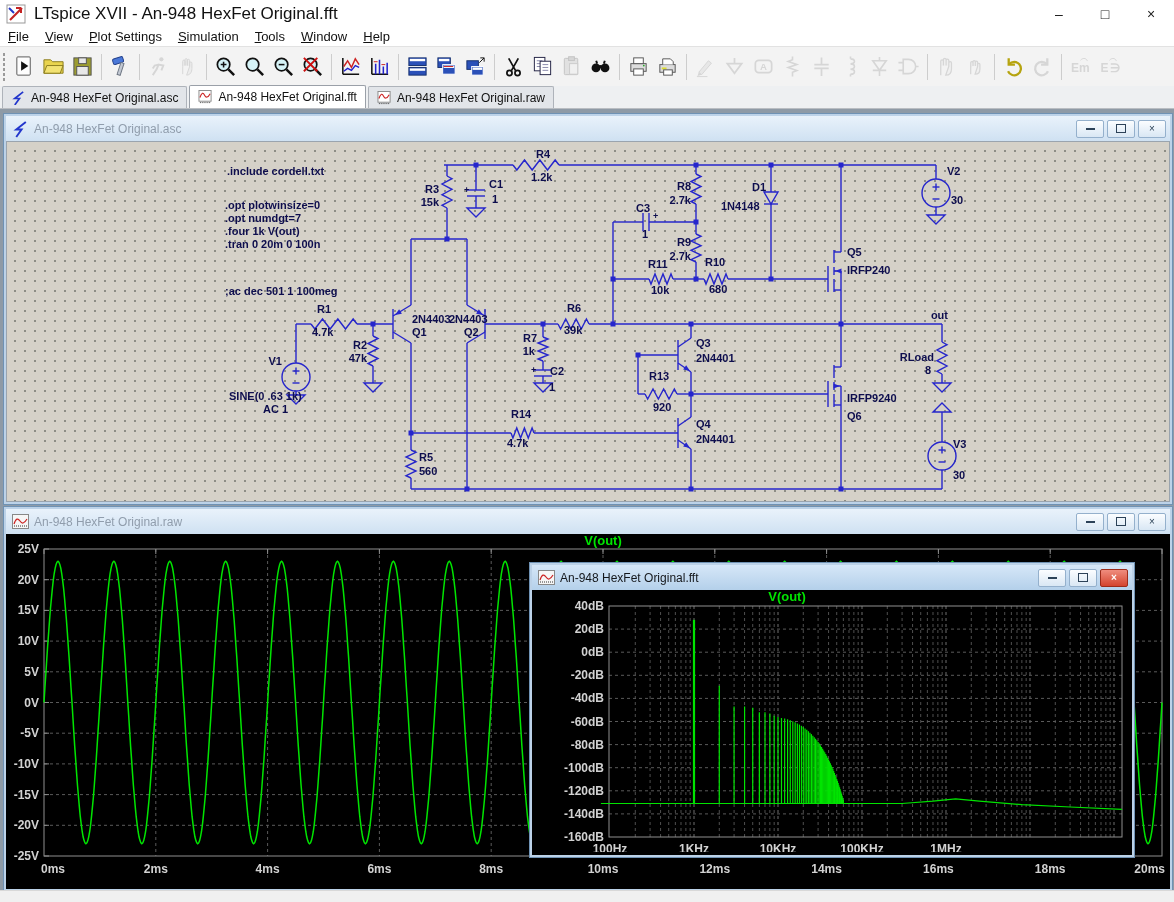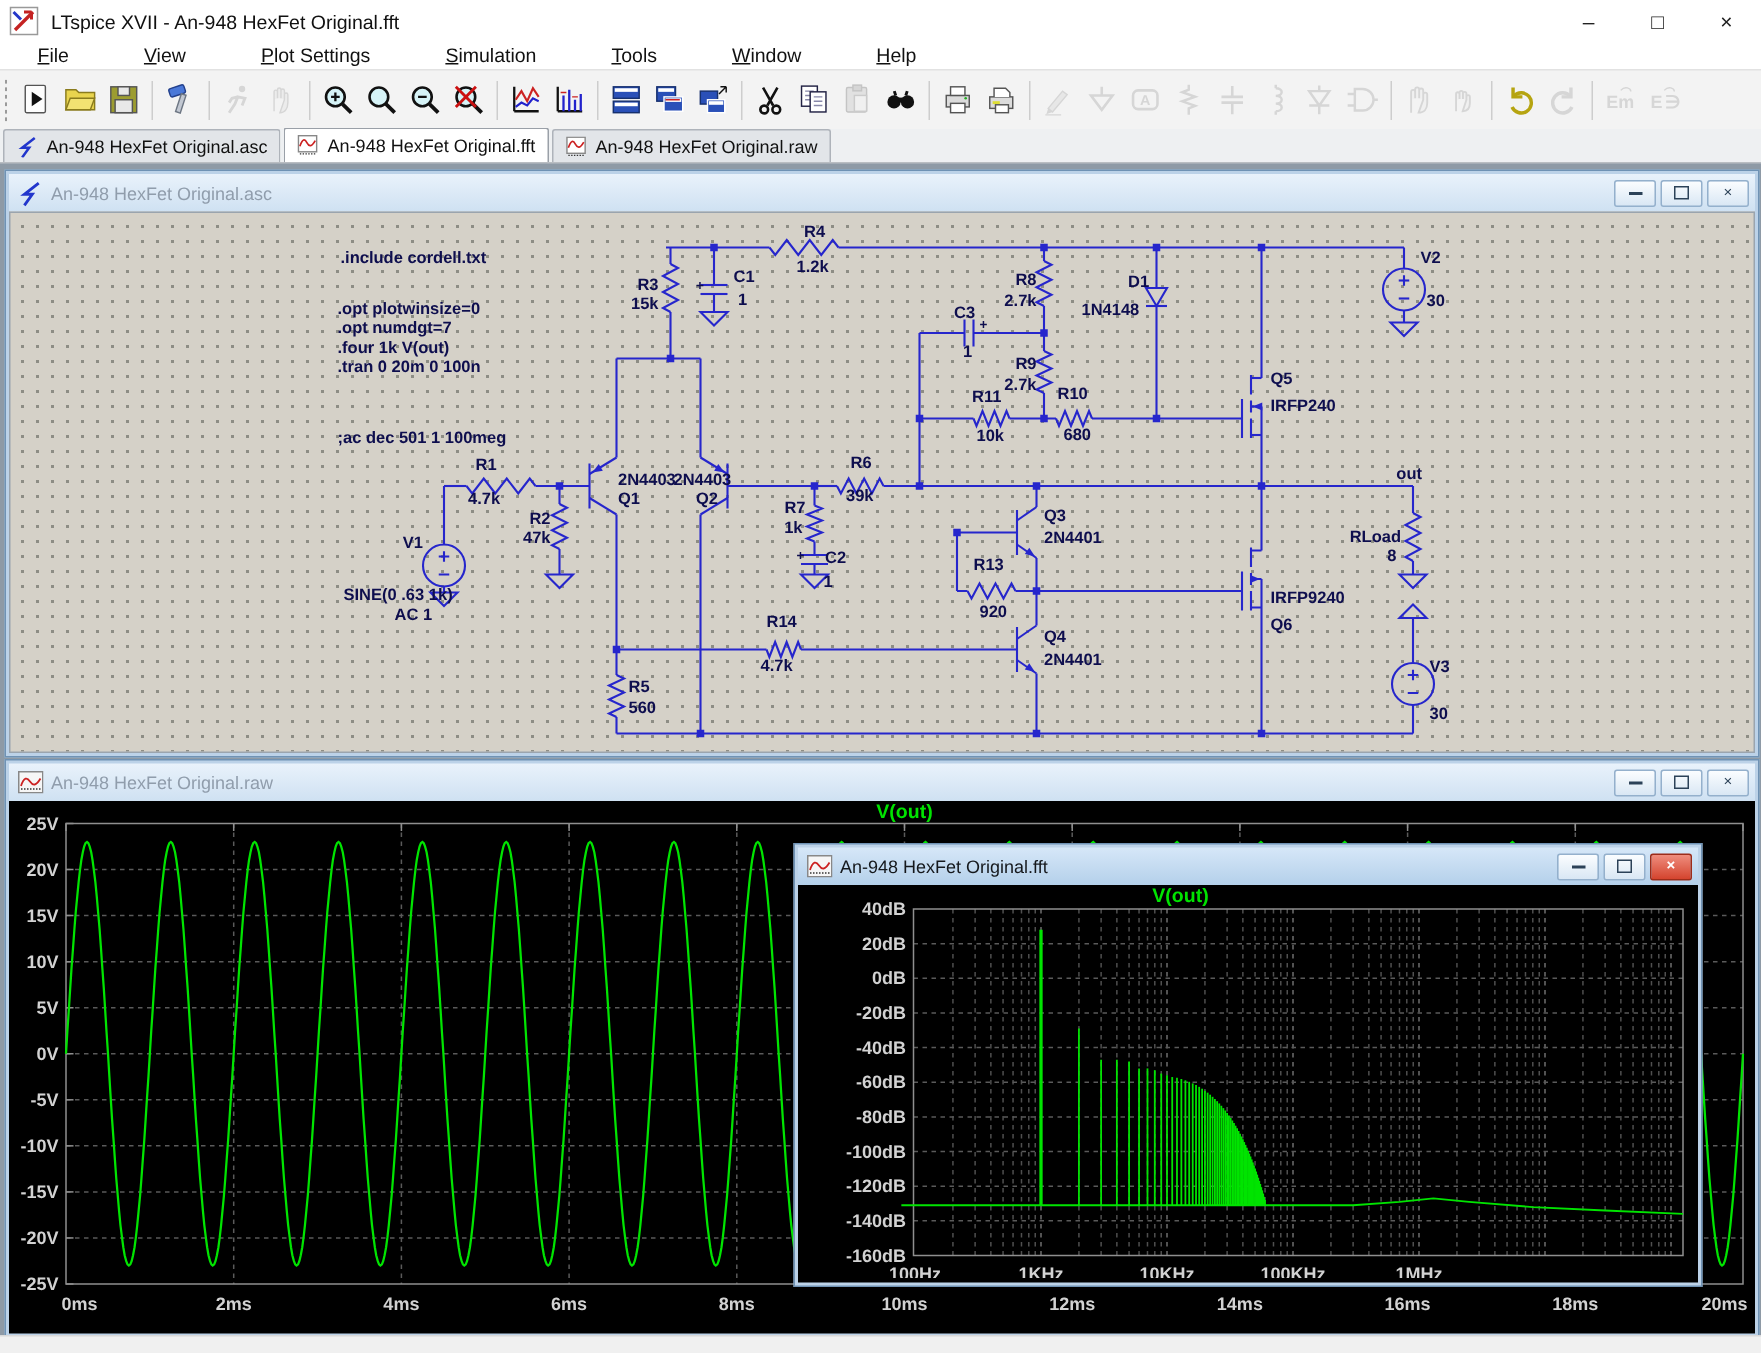--- a/index.html
+++ b/index.html
@@ -2,27 +2,27 @@
 <html><head>
 <meta charset="utf-8">
 <style>
   html,body{margin:0;padding:0}
   body{width:1174px;height:902px;position:relative;overflow:hidden;
        font-family:"Liberation Sans",sans-serif;background:#8e9aa6;-webkit-font-smoothing:antialiased}
   
   #titlebar{position:absolute;left:0;top:0;width:1174px;height:28px;background:#ffffff;
             display:flex;align-items:center;border-bottom:1px solid #f0f0f0}
   #titlebar .appicon{width:20px;height:20px;margin:0 8px 0 6px}
-  #titlebar .ttl{font-size:13px;color:#111}
+  #titlebar .ttl{font-size:17px;color:#111}
   #titlebar .wbtns{margin-left:auto;display:flex}
   .wbtn{width:46px;height:28px;display:flex;align-items:center;justify-content:center;
         font-size:14px;color:#222}
   #menubar{position:absolute;left:0;top:28px;width:1174px;height:18px;background:#fff;
            display:flex;align-items:center;font-size:13px;color:#111}
-  .mitem{padding:0 25px;height:18px;line-height:18px}
+  .mitem{padding:0 8px;height:18px;line-height:18px}
   .mitem u{text-decoration:underline}
   #toolbar{position:absolute;left:0;top:46px;width:1174px;height:39px;background:#f3f3f3;
            border-top:1px solid #e2e2e2;border-bottom:1px solid #cfcfcf;display:flex;align-items:center}
   .thandle{width:5px;height:30px;margin:0 3px 0 2px;
            background-image:radial-gradient(#9a9a9a 1px,transparent 1px);background-size:4px 5px}
   .tbtn{width:29px;height:30px;display:flex;align-items:center;justify-content:center;border-radius:2px}
   .tbtn svg{width:23px;height:23px}
   .tbtn.disabled{filter:grayscale(1) opacity(.45)}
   .tsep{width:1px;height:26px;background:#cdcdcd;margin:0 4px}
   #tabbar{position:absolute;left:0;top:86px;width:1174px;height:22px;background:#eef0f2;

